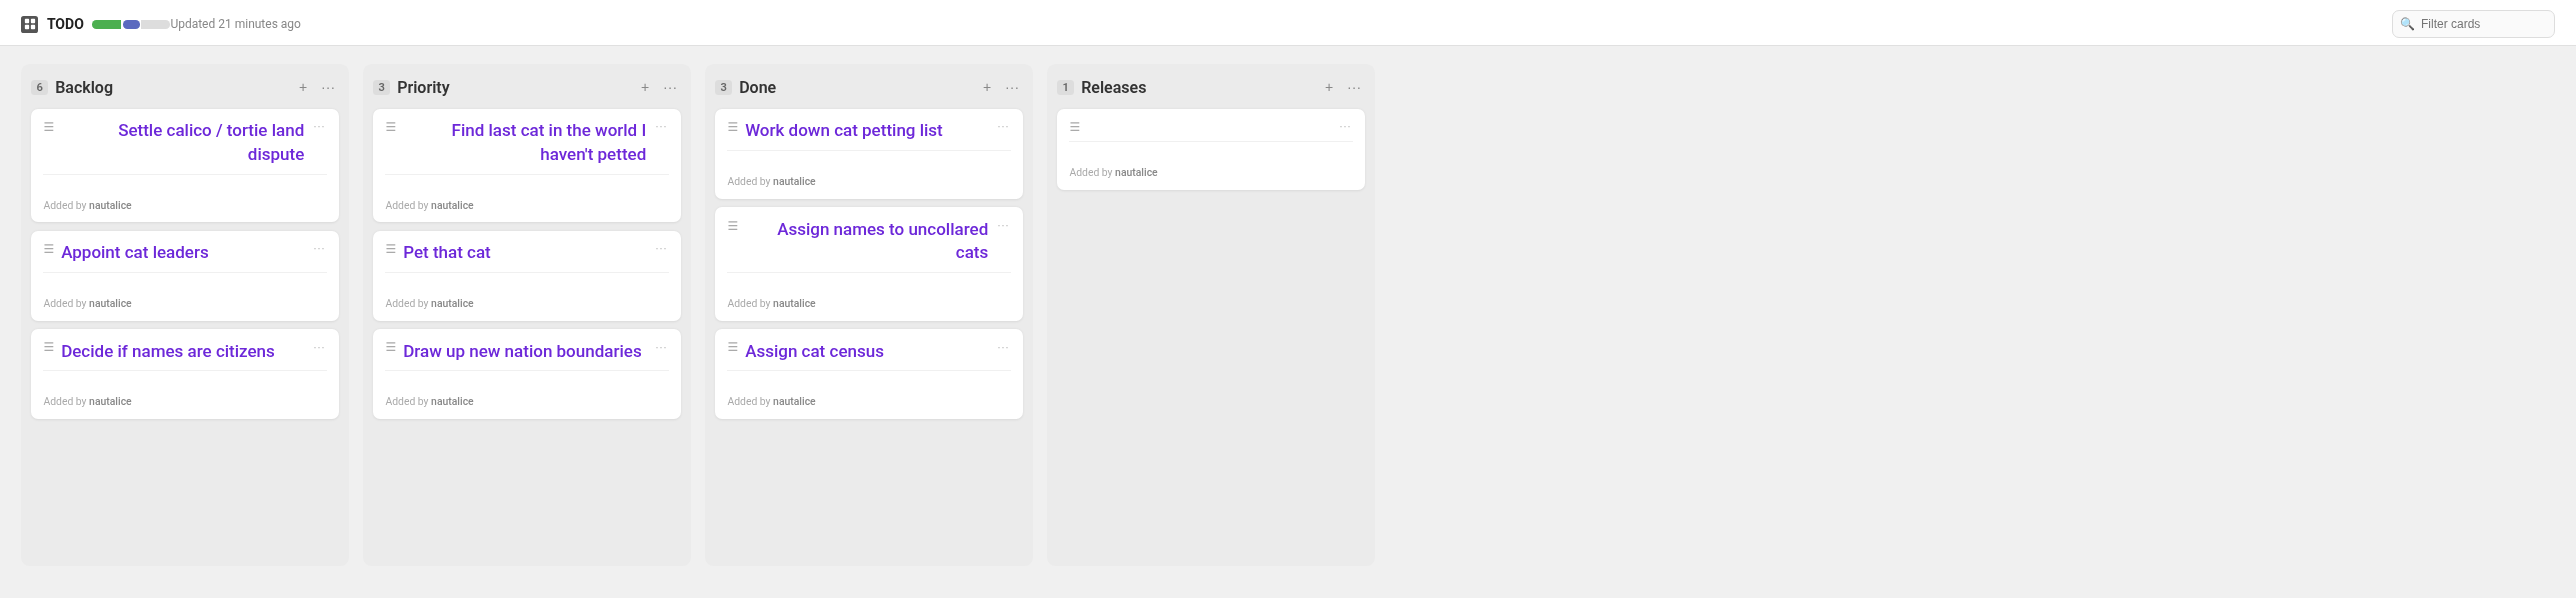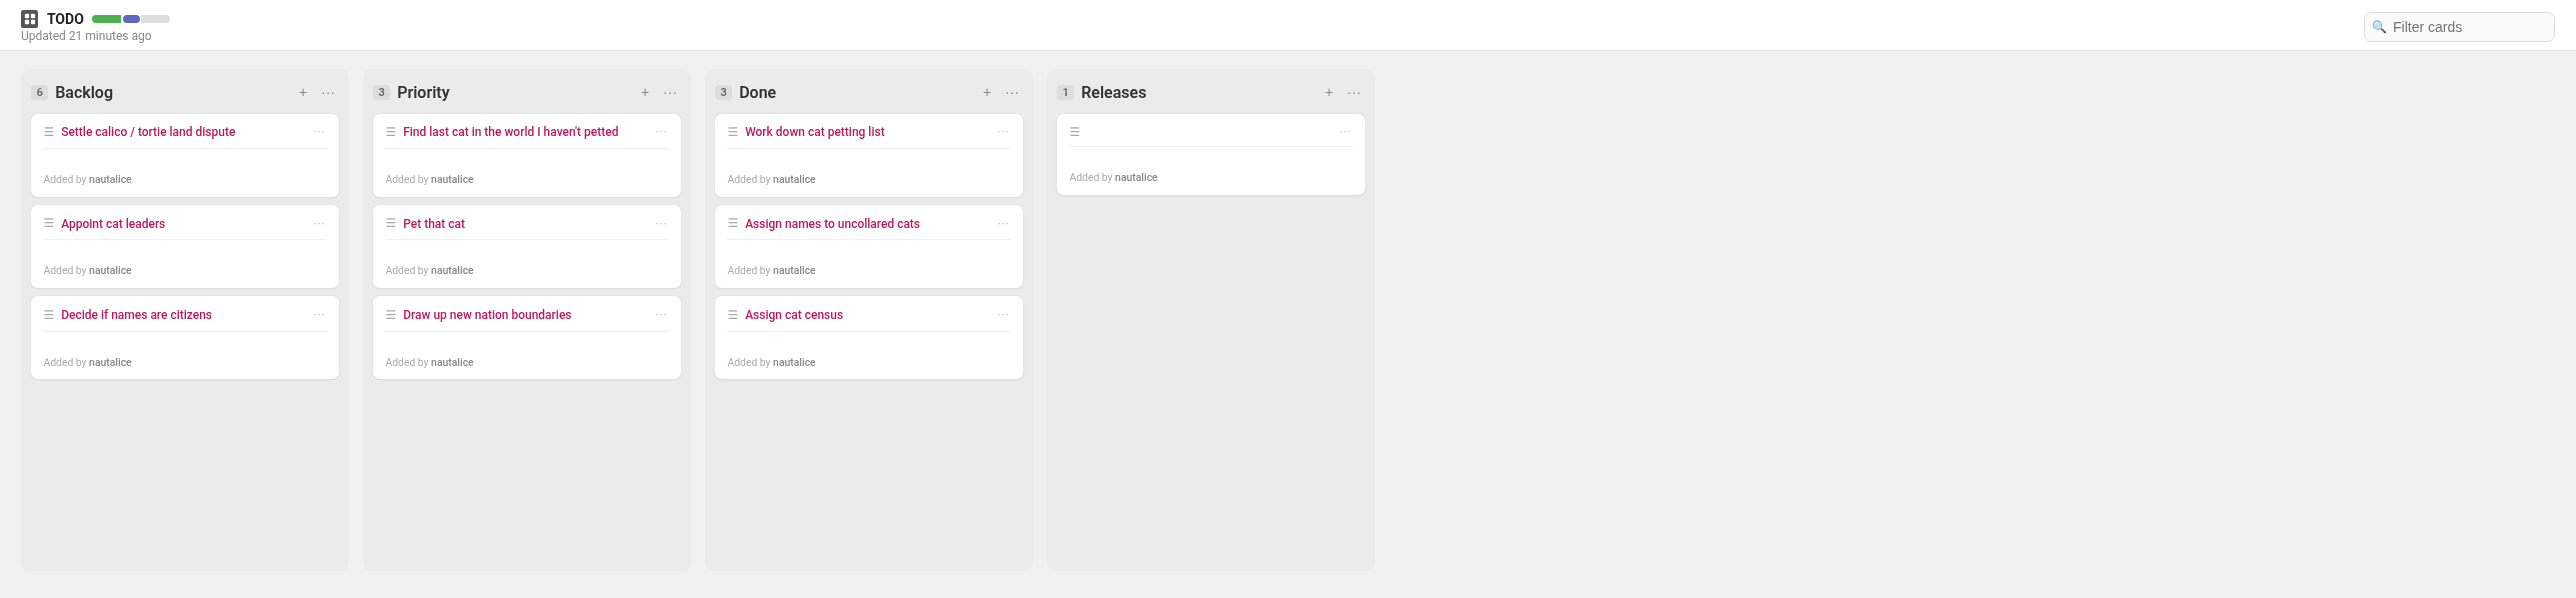--- a/index.html
+++ b/index.html
@@ -14,21 +14,21 @@
       display: flex;
       align-items: center;
       justify-content: space-between;
       padding: 10.4px 21px 7px 21px;
       background: #fff;
       border-bottom: 0.9px solid #e0e0e0;
     }
 
     .top-bar-left {
       display: flex;
-      flex-direction: column;
+      flex-direction: row;
     }
 
     .title-row {
       display: flex;
       align-items: center;
       gap: 8.6px;
     }
 
     .app-icon {
       width: 17.3px;
@@ -83,25 +83,25 @@
       font-size: 12px;
       color: #888;
       margin-top: 1.7px;
     }
 
     .filter-container {
       position: relative;
     }
 
     .filter-input {
-      width: 191px;
+      width: 163px;
       padding: 6px 10.4px 6px 28px;
       border: 0.9px solid #ddd;
       border-radius: 7px;
-      font-size: 14px;
+      font-size: 12px;
       color: #555;
       background: #fafafa;
       outline: none;
     }
 
     .filter-icon {
       position: absolute;
       left: 8.6px;
       top: 50%;
       transform: translateY(-50%);
@@ -198,22 +198,22 @@
     }
 
     .card-icon {
       color: #aaa;
       font-size: 12px;
       margin-top: 0.9px;
       flex-shrink: 0;
     }
 
     .card-title {
-      font-size: 12px;
-      color: #be185d;
+      font-size: 17px;
+      color: #6d28d9;
       font-weight: 500;
       line-height: 1.4;
       text-align: right;
     }
 
     .card-menu-btn {
       background: none;
       border: none;
       cursor: pointer;
       color: #bbb;

